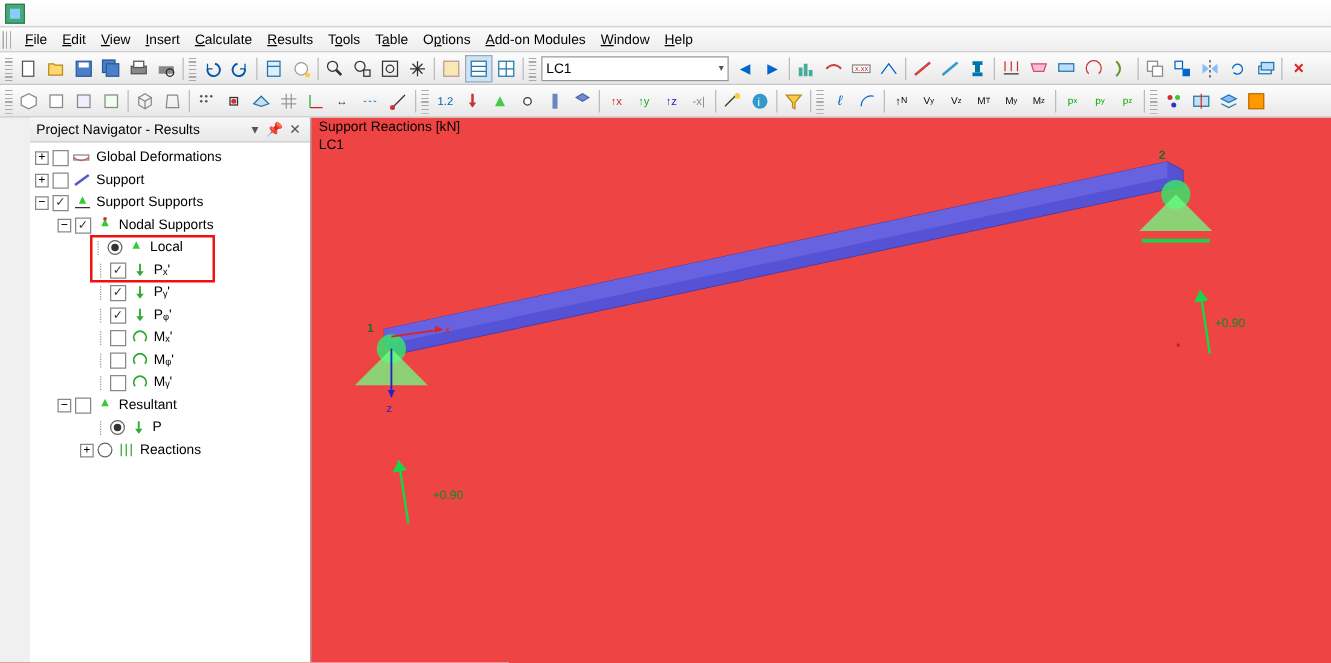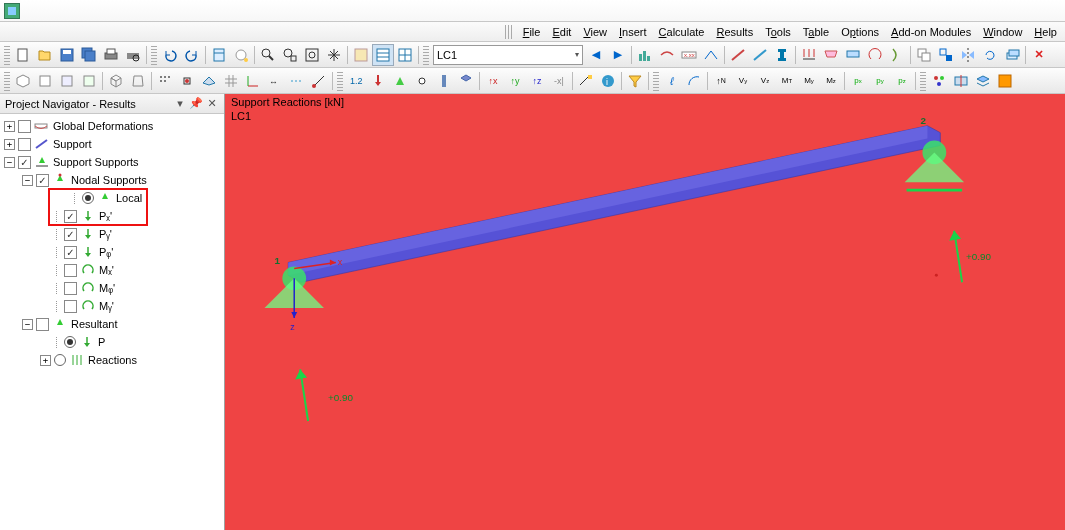--- a/index.html
+++ b/index.html
@@ -1,33 +1,33 @@
 <!DOCTYPE html>
 <html><head>
 <meta charset="utf-8">
 <style>
 * { box-sizing: border-box; margin: 0; padding: 0; }
 body { font-family: "Segoe UI", Tahoma, sans-serif; font-size: 11px; width: 1065px; height: 530px; overflow: hidden; background: #f0f0f0; display: flex; flex-direction: column; }
 .titlebar { height: 22px; background: linear-gradient(#fff,#f7f7f7); border-bottom: 1px solid #c7c7c7; display: flex; align-items: center; padding: 0 4px; }
 .titlebar .appicon { width: 16px; height: 16px; background: #4a7; border: 1px solid #375; margin-right: 4px; position: relative; }
 .titlebar .appicon::before { content: ''; position: absolute; top: 3px; left: 3px; width: 8px; height: 8px; background: #8cf; }
 .titlebar .title { font-size: 12px; color: #333; }
-.menubar { height: 20px; background: linear-gradient(#fbfbfb,#eee); border-bottom: 1px solid #c7c7c7; display: flex; padding: 0 2px; align-items: center; justify-content: flex-end; }
+.menubar { height: 20px; background: linear-gradient(#fbfbfb,#eee); border-bottom: 1px solid #c7c7c7; display: flex; padding: 0 2px; align-items: center; }
 .menubar .mgrip { width: 8px; height: 14px; background: repeating-linear-gradient(90deg,#aaa 0 1px,transparent 1px 3px); margin-right: 4px; }
 .menubar .mitem { padding: 2px 6px; cursor: default; }
 .menubar .mitem u { text-decoration: underline; }
 .toolbar { height: 26px; background: linear-gradient(#fdfdfd,#e8e8e8); border-bottom: 1px solid #c7c7c7; display: flex; align-items: center; padding: 1px 2px; overflow: hidden; }
 .grip { width: 6px; height: 20px; background: repeating-linear-gradient(0deg,#aaa 0 1px,transparent 1px 3px); margin: 0 2px; }
 .tbtn { width: 22px; height: 22px; border: 1px solid transparent; display: flex; align-items: center; justify-content: center; margin: 0 0px; cursor: pointer; font-size: 11px; }
 .tbtn svg { width: 16px; height: 16px; }
 .lcdrop { width: 150px; height: 20px; border: 1px solid #999; background: #fff; display: flex; align-items: center; padding: 0 3px; margin: 0 2px; font-size: 11px; }
 .lcdrop .arrow { margin-left: auto; font-size: 8px; color: #555; }
 .sep { width: 1px; height: 18px; background: #bbb; margin: 0 2px; }
 .content { flex: 1; display: flex; overflow: hidden; }
-.navigator { width: 225px; background: #fff; border-right: 1px solid #a0a0a0; display: flex; flex-direction: column; }
+.navigator { width: 225px; background: #fff; border-right: 1px solid #a0a0a0; display: flex; flex-direction: column; margin-left: 24px; }
 .navhdr { height: 20px; background: linear-gradient(#f7f7f7,#e8e8e8); border-bottom: 1px solid #c7c7c7; display: flex; align-items: center; padding: 0 5px; font-size: 11px; }
 .navhdr .navtitle { flex: 1; }
 .navhdr .navbtn { width: 14px; height: 14px; display: flex; align-items: center; justify-content: center; cursor: pointer; font-size: 11px; color: #555; margin-left: 2px; }
 .tree { flex: 1; padding: 3px 0; overflow: auto; }
 .trow { display: flex; align-items: center; height: 18px; padding-left: 4px; white-space: nowrap; }
 .exp { width: 11px; height: 11px; border: 1px solid #888; display: flex; align-items: center; justify-content: center; font-size: 9px; line-height: 1; margin-right: 3px; cursor: pointer; font-family: monospace; }
 .dots { width: 11px; height: 11px; margin-right: 3px; position: relative; }
 .dots::before { content: ''; position: absolute; left: 50%; top: 0; bottom: 0; border-left: 1px dotted #999; }
 .chk { width: 13px; height: 13px; border: 1px solid #888; background: #fff; display: flex; align-items: center; justify-content: center; margin-right: 3px; cursor: pointer; font-size: 10px; color: #333; }
 .rad { width: 12px; height: 12px; border: 1px solid #666; border-radius: 50%; background: #fff; display: flex; align-items: center; justify-content: center; margin-right: 3px; cursor: pointer; }
@@ -519,21 +519,21 @@
         <div class="chk">✓</div>
         <div class="ticon">
             <svg viewBox="0 0 16 14">
               <path d="M8 2l3 6H5z" fill="#3c3"></path>
               <circle cx="8" cy="2" r="1.5" fill="#c33"></circle>
             </svg>
           </div>
         <span class="tlabel">Nodal Supports</span>
       </div>
 
-      <div class="trow" style="padding-left:68px">
+      <div class="trow" style="padding-left:48px">
         <div class="dots"></div>
         <div class="rad">
             <div class="dot"></div>
           </div>
         <div class="ticon">
             <svg viewBox="0 0 16 14">
               <path d="M8 2l3 6H5z" fill="#3c3"></path>
             </svg>
           </div>
         <span class="tlabel">Local</span>

